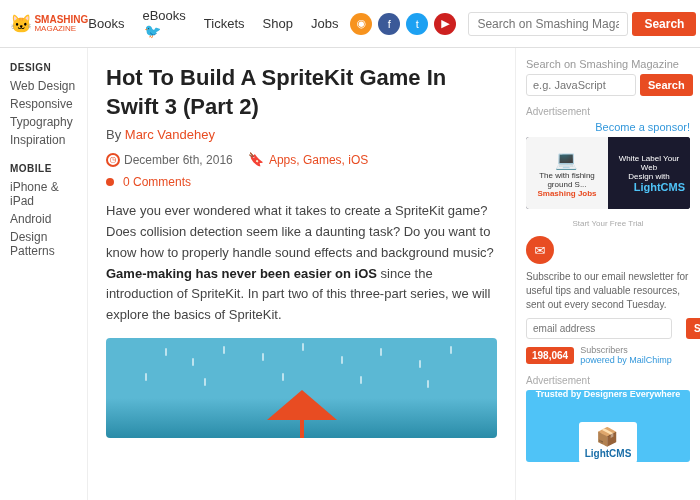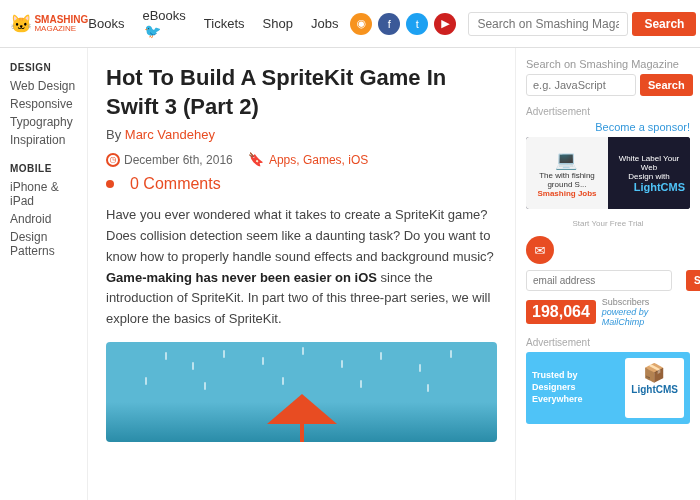--- a/index.html
+++ b/index.html
@@ -152,23 +152,23 @@
       gap: 4px;
     }
     .bookmark-icon {
       color: #e84c22;
       font-size: 13px;
     }
     .tag-link { color: #e84c22; cursor: pointer; font-size: 12px; }
     .comments-line {
       display: flex;
       align-items: center;
-      gap: 16px;
-      color: #e84c22;
-      font-size: 16px;
+      gap: 9px;
+      color: #e84c22;
+      font-size: 12px;
       cursor: pointer;
       margin-bottom: 12px;
     }
     .comment-dot {
       width: 8px; height: 8px;
       background: #e84c22;
       border-radius: 50%;
     }
     .article-body {
       font-size: 13px;
@@ -378,49 +378,50 @@
       font-weight: bold;
     }
     .subscribers-badge {
       display: flex;
       align-items: center;
       gap: 6px;
     }
     .sub-count {
       background: #e84c22;
       color: white;
-      font-size: 16px;
+      font-size: 10px;
       font-weight: bold;
       padding: 3px 6px;
       border-radius: 3px;
     }
     .sub-text {
       font-size: 9px;
       color: #888;
     }
     .sub-mailchimp {
       font-size: 9px;
       color: #3498db;
-      font-style: italic;
     }
     .ad-label2 {
       font-size: 10px;
       color: #aaa;
       margin-bottom: 4px;
       margin-top: 6px;
     }
     .ad-banner2 {
       width: 100%;
       height: 72px;
       background: #4fc3f7;
       border-radius: 3px;
       display: flex;
+      align-items: center;
       justify-content: center;
       padding: 6px;
       gap: 22px;
+      flex-direction: column;
     }
     .ad2-left {
       flex: 1;
       display: flex;
       flex-direction: column;
       justify-content: center;
     }
     .ad2-text {
       font-size: 9px;
       color: #fff;
@@ -594,20 +595,21 @@
       </div>
     </div>
     <div class="ad-bottom-text">Start Your Free Trial</div>
 
     <div class="newsletter-section">
       <div class="newsletter-header">
         <div class="newsletter-icon">
           <span>✉</span>
         </div>
       </div>
+      <div class="newsletter-desc">Subscribe to our email newsletter for useful tips and valuable resources, sent out every second Tuesday.</div>
       <div class="newsletter-row">
         <input class="newsletter-input" placeholder="email address" style="">
         <button class="newsletter-btn">Subscribe</button>
       </div>
       <div class="subscribers-badge">
         <span class="sub-count">198,064</span>
         <div>
           <div class="sub-text">Subscribers</div>
           <div class="sub-mailchimp">powered by MailChimp</div>
         </div>

